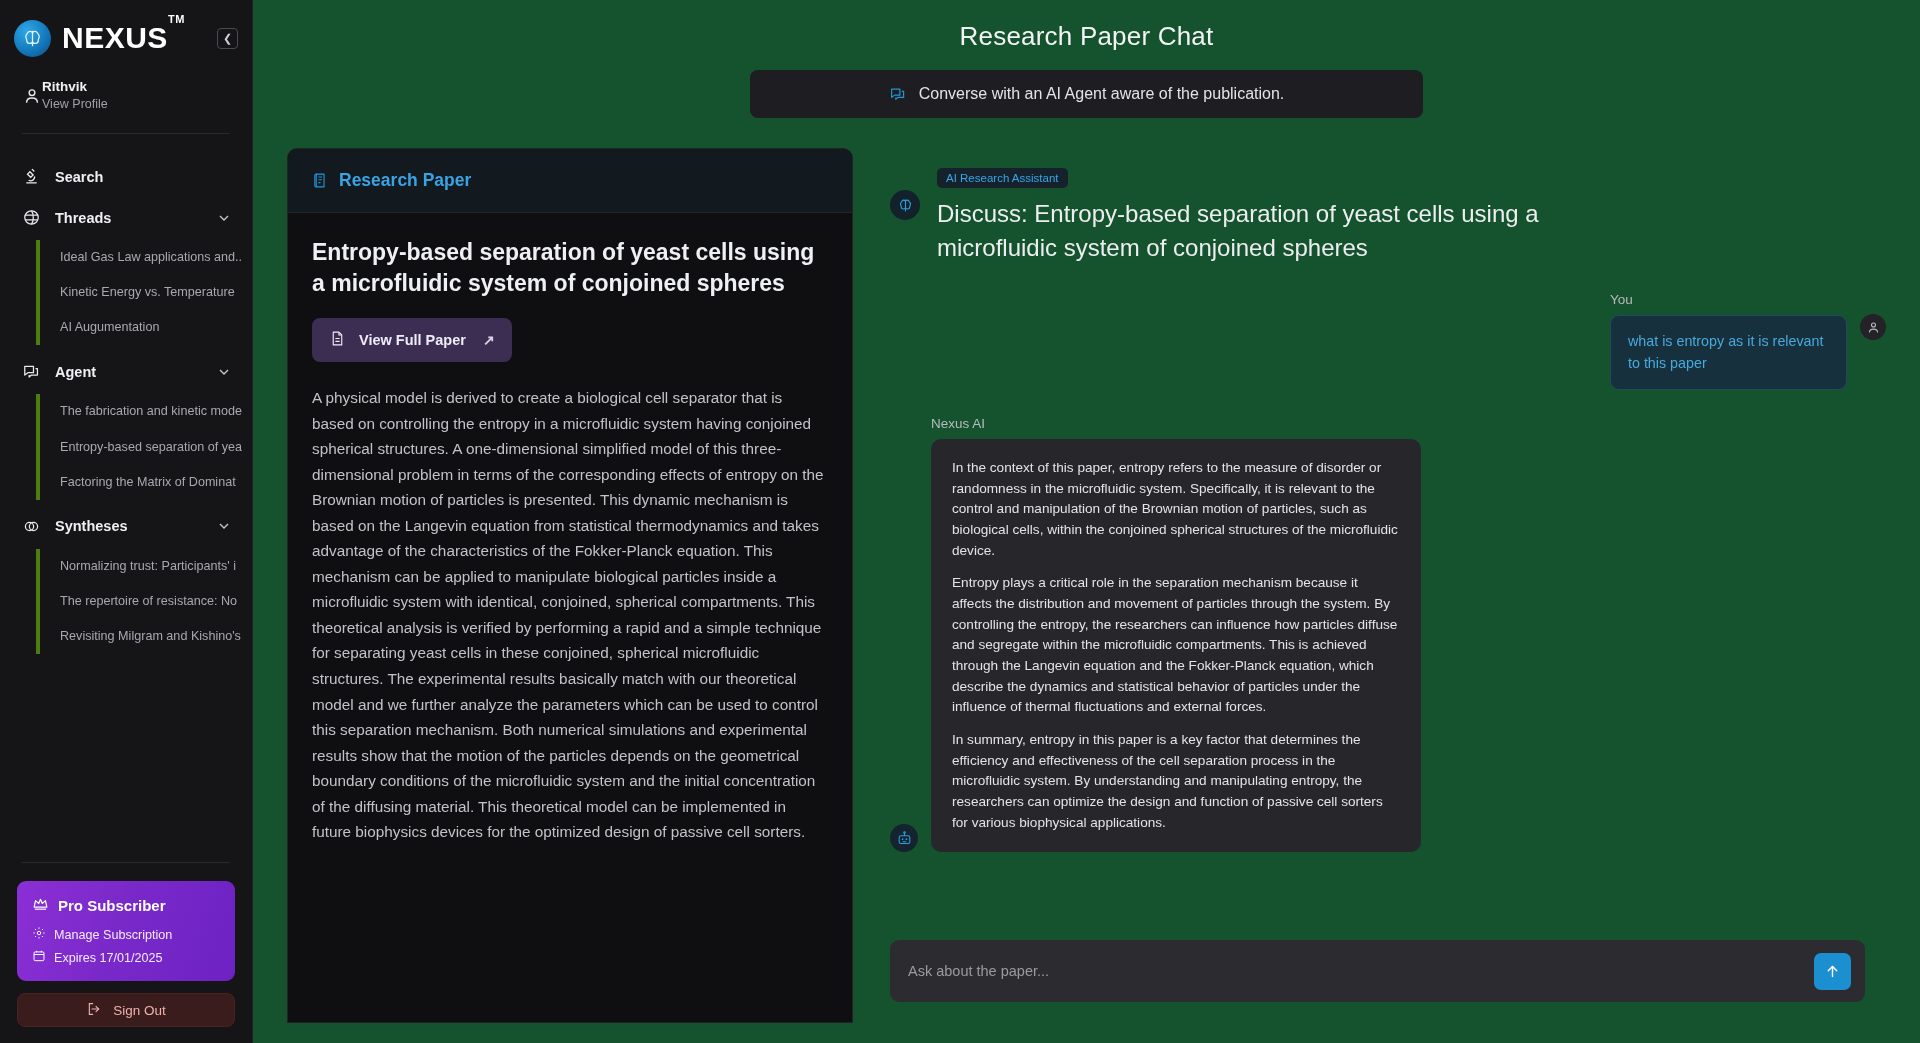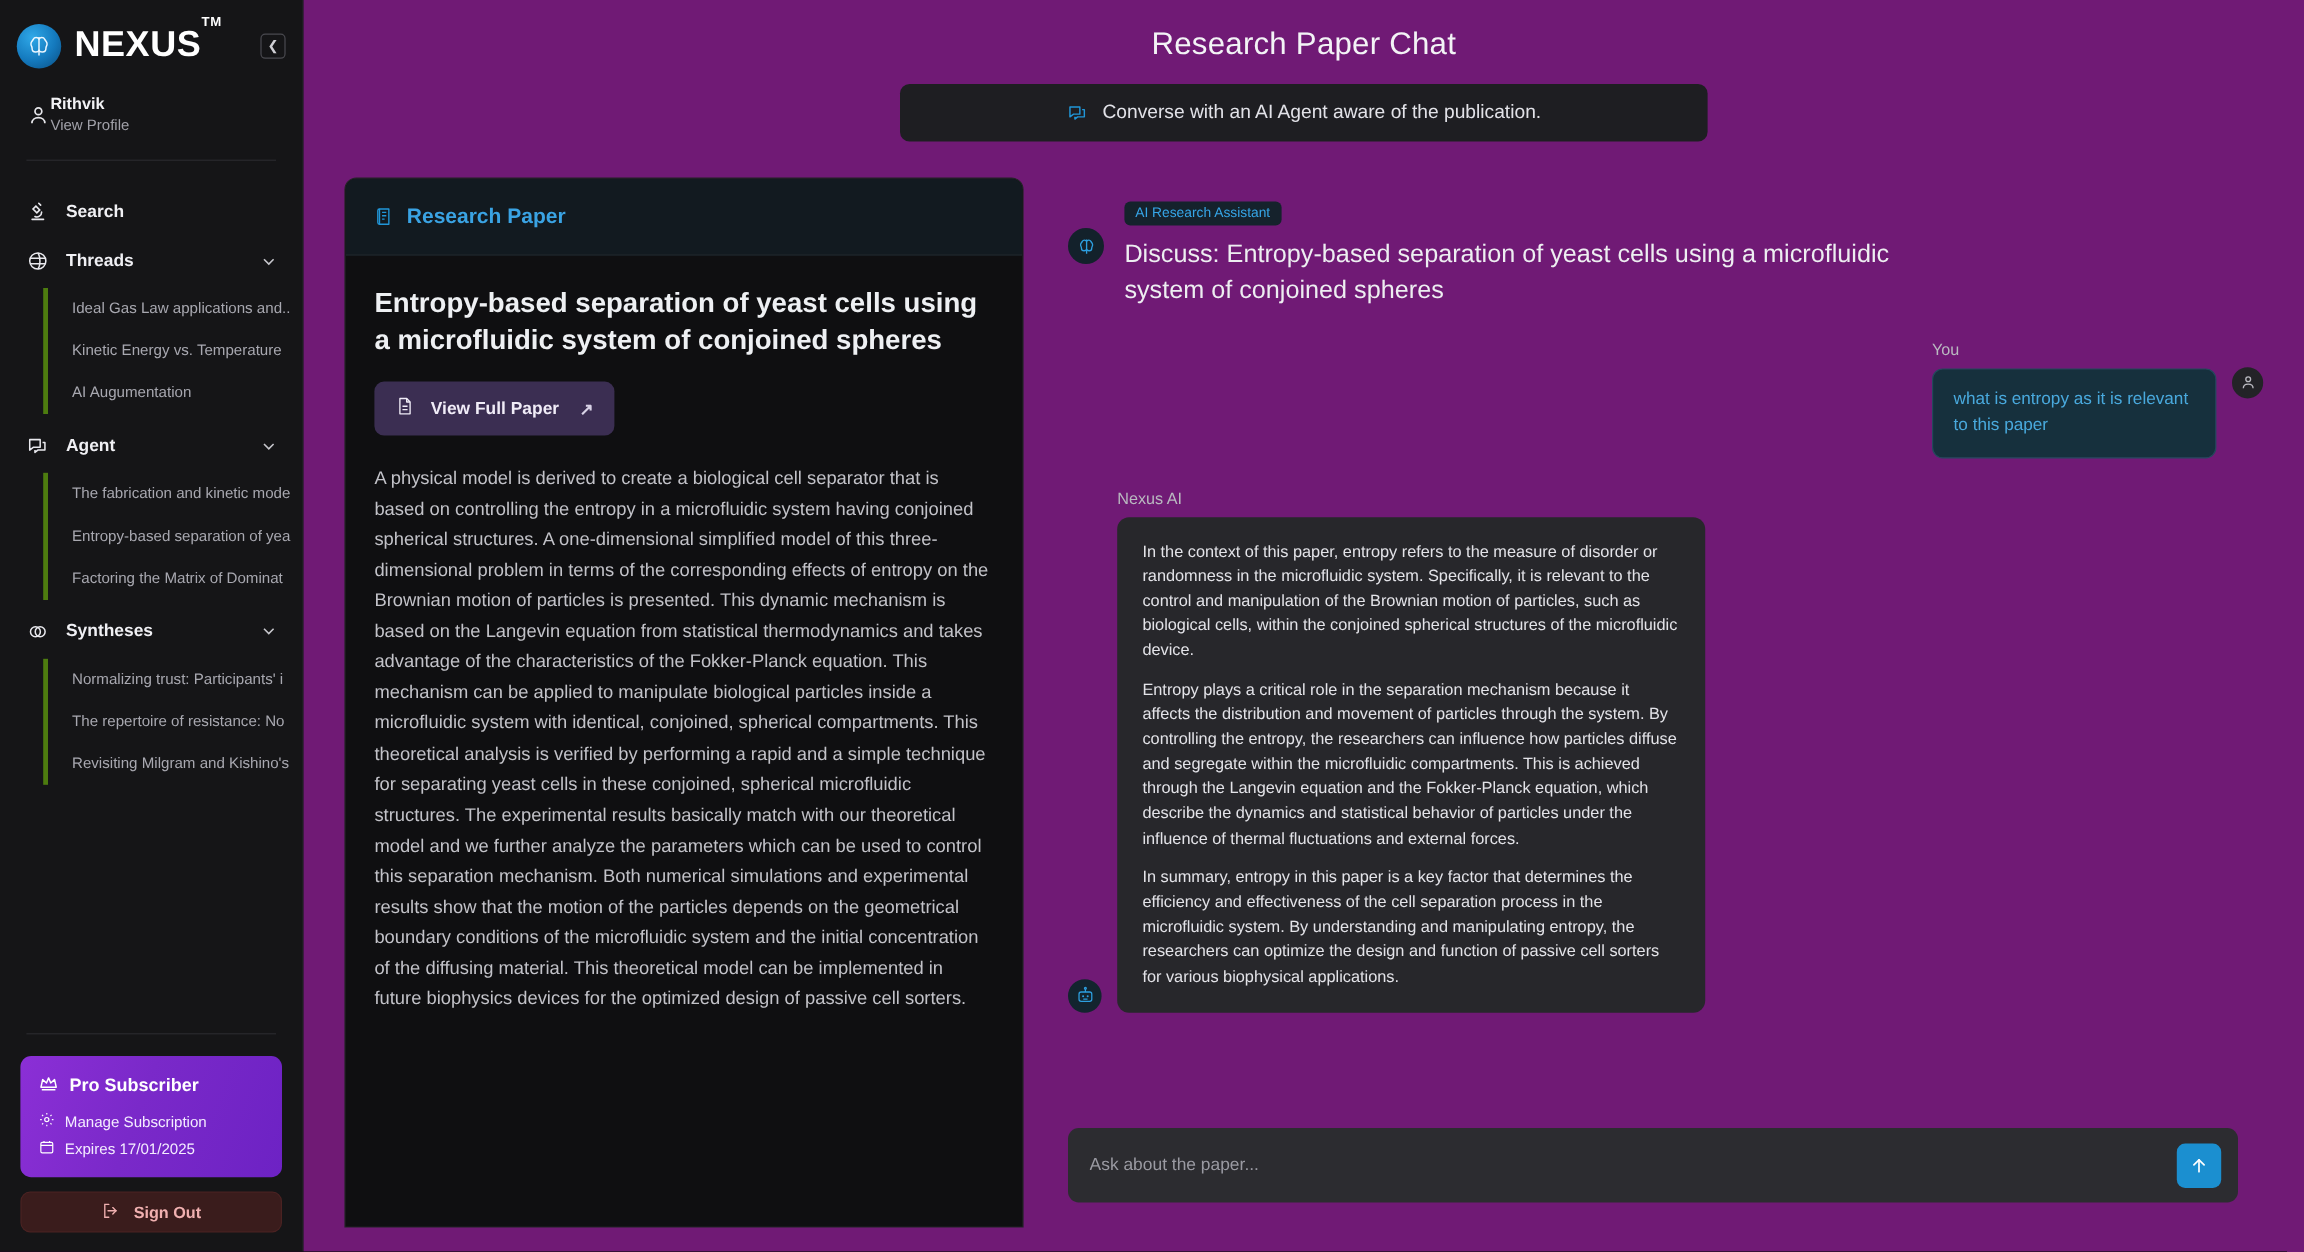--- a/index.html
+++ b/index.html
@@ -90,25 +90,25 @@
     display: flex; align-items: center; gap: 9px;
     color: #fff; font-size: 15px; font-weight: 700; margin-bottom: 11px;
   }
   .pro-line {
     display: flex; align-items: center; gap: 8px;
     color: #f4ecff; font-size: 12.6px; margin-top: 6px; font-weight: 500;
   }
   .signout {
     background: #3a1c1c; border: 1px solid #4a2222; border-radius: 8px;
     height: 34px; display: flex; align-items: center; justify-content: center;
-    gap: 11px; color: #f0b0b0; font-size: 13.5px; cursor: pointer; font-weight: 700;
+    gap: 11px; color: #f0b0b0; font-size: 13.5px; cursor: pointer; font-weight: 400;
   }
 
   
-  .main { flex: 1 1 auto; height: 1043px; position: relative; background:#701a75; }
+  .main { flex: 1 1 auto; height: 1043px; position: relative; background:#14532d; }
   .page-title {
     text-align: center; color: #f3f3f6;
     font-size: 26px; font-weight: 400; padding-top: 21px; letter-spacing: .2px;
   }
   .subtitle-bar {
     margin: 18px auto 0 auto;
     width: 673px; height: 48px;
     background: #1e1e22; border-radius: 8px;
     display: flex; align-items: center; justify-content: center; gap: 12px;
     color: #e2e2e8; font-size: 16px;
@@ -157,21 +157,21 @@
   .brain-avatar {
     width: 30px; height: 30px; border-radius: 50%;
     background: #13212b; display:flex; align-items:center; justify-content:center;
     flex: 0 0 30px; margin-top: 22px;
   }
   .badge {
     display: inline-block; background: #15222c; color: #36a6e8;
     font-size: 11.5px; padding: 4px 9px; border-radius: 5px; margin-bottom: 9px;
   }
   .topic-text {
-    color: #edeef1; font-size: 21px; line-height: 1.42; font-weight: 400;
+    color: #edeef1; font-size: 24px; line-height: 1.42; font-weight: 400;
     max-width: 640px;
   }
   .msg-user { display: flex; justify-content: flex-end; margin-top: 27px; gap: 13px; align-items:flex-start;}
   .msg-user-inner { display:flex; flex-direction: column; align-items: flex-start; }
   .who { color:#b9b9c0; font-size: 13.5px; margin-bottom: 8px; }
   .bubble-user {
     background: #16303d; border: 1px solid #22495c; border-radius: 9px;
     padding: 15px 17px; color: #49a9dd; font-size: 14.3px; line-height: 1.5;
     width: 237px;
   }

